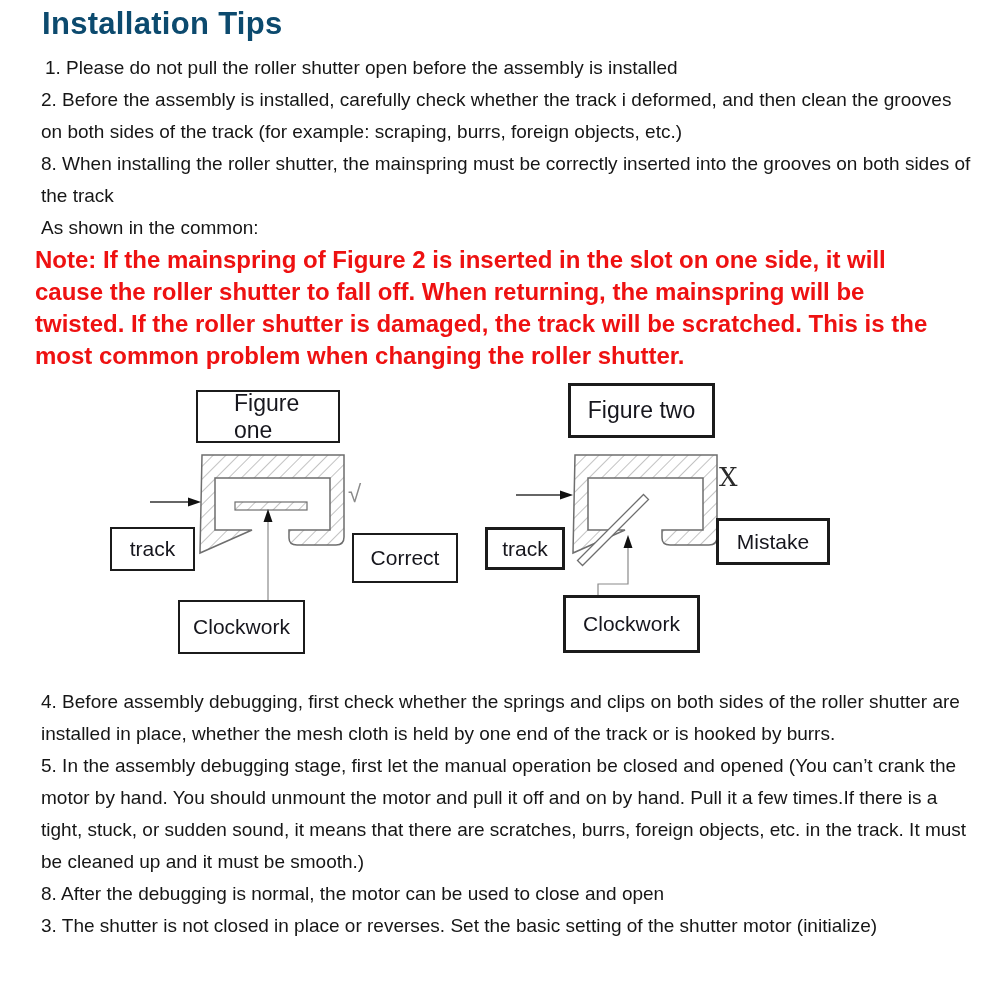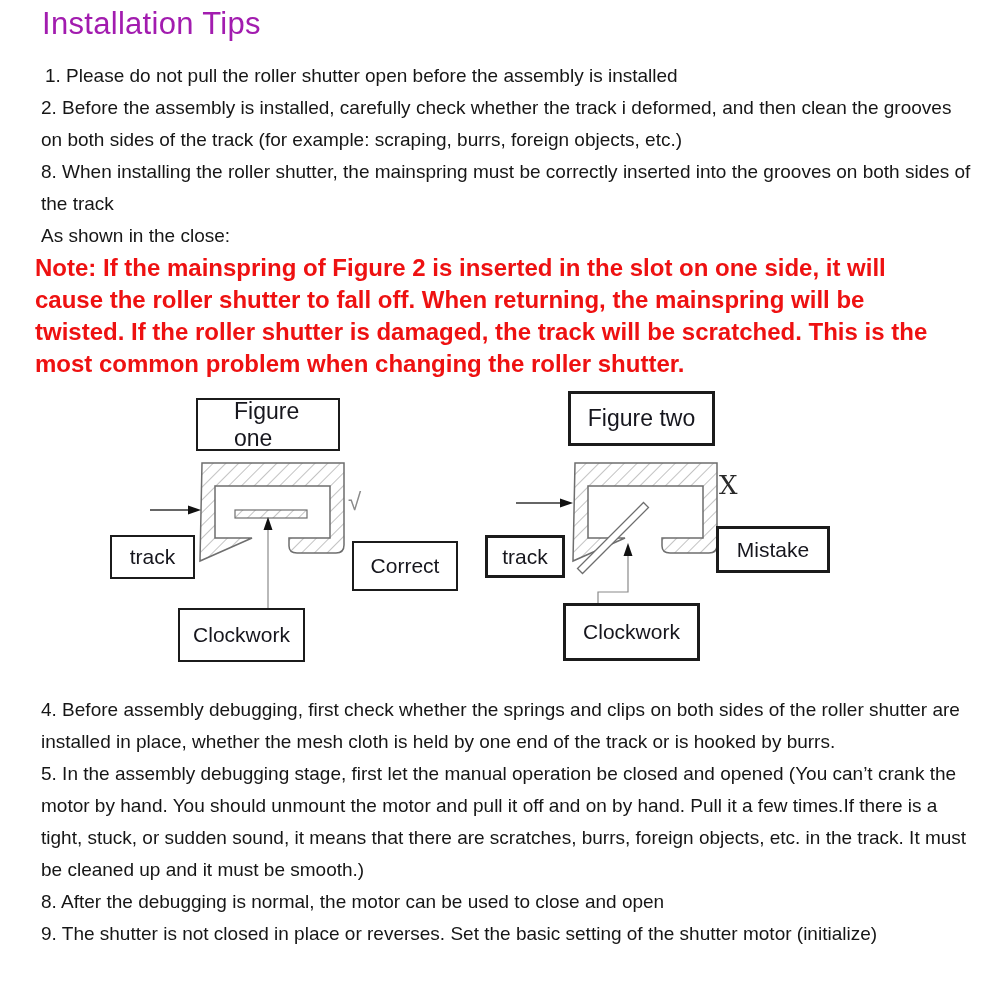--- a/index.html
+++ b/index.html
@@ -6,25 +6,25 @@
   html,body { margin:0; padding:0; }
   .page {
     position: relative;
     width: 1000px; height: 1000px;
     background: #ffffff;
     overflow: hidden;
     font-family: "Liberation Sans", sans-serif;
     color: #161616;
   }
   .page-title {
-    margin: 6px 0 18px 42px;
+    margin: 6px 0 10px 42px;
     font-size: 31px;
-    font-weight: 400;
+    font-weight: 700;
     letter-spacing: 0.3px;
-    color: #a21caf;
+    color: #0c4a6e;
   }
   .text-block { margin-left: 41px; width: 935px; }
   .text-block p { margin: 0; font-size: 19px; line-height: 32px; color: #161616; }
   .tip-first { padding-left: 4px; }
   .warning-note {
     margin-left: 35px; width: 900px;
     font-size: 24px; line-height: 32px;
     font-weight: bold; color: #ee1111;
   }
   .diagram-area { position: relative; height: 302px; margin-top: 8px; }
@@ -71,21 +71,21 @@
 <body>
 
 <div class="page">
 
   <h1 class="page-title">Installation Tips</h1>
 
   <div class="text-block">
     <p class="tip-first">1. Please do not pull the roller shutter open before the assembly is installed</p>
     <p>2. Before the assembly is installed, carefully check whether the track i deformed, and then clean the grooves on both sides of the track (for example: scraping, burrs, foreign objects, etc.)</p>
     <p>8. When installing the roller shutter, the mainspring must be correctly inserted into the grooves on both sides of the track</p>
-    <p>As shown in the close:</p>
+    <p>As shown in the common:</p>
   </div>
 
   <div class="warning-note">Note: If the mainspring of Figure 2 is inserted in the slot on one side, it will cause the roller shutter to fall off. When returning, the mainspring will be twisted. If the roller shutter is damaged, the track will be scratched. This is the most common problem when changing the roller shutter.</div>
 
   <div class="diagram-area">
 
     <div class="figure-panel one">
       <svg class="diagram-svg" width="360" height="300" viewBox="0 0 360 300">
         <defs>
           <pattern id="hatch1" width="9" height="9" patternUnits="userSpaceOnUse" patternTransform="rotate(45)">
@@ -156,16 +156,16 @@
       </div>
       <span class="mark x-mark">X</span>
     </div>
 
   </div>
 
   <div class="text-block bottom-block">
     <p>4. Before assembly debugging, first check whether the springs and clips on both sides of the roller shutter are installed in place, whether the mesh cloth is held by one end of the track or is hooked by burrs.</p>
     <p>5. In the assembly debugging stage, first let the manual operation be closed and opened (You can’t crank the motor by hand. You should unmount the motor and pull it off and on by hand. Pull it a few times.If there is a tight, stuck, or sudden sound, it means that there are scratches, burrs, foreign objects, etc. in the track. It must be cleaned up and it must be smooth.)</p>
     <p>8. After the debugging is normal, the motor can be used to close and open</p>
-    <p>9. The shutter is not closed in place or reverses. Set the basic setting of the shutter motor (initialize)</p>
+    <p>3. The shutter is not closed in place or reverses. Set the basic setting of the shutter motor (initialize)</p>
   </div>
 
 </div>
 
 </body></html>

